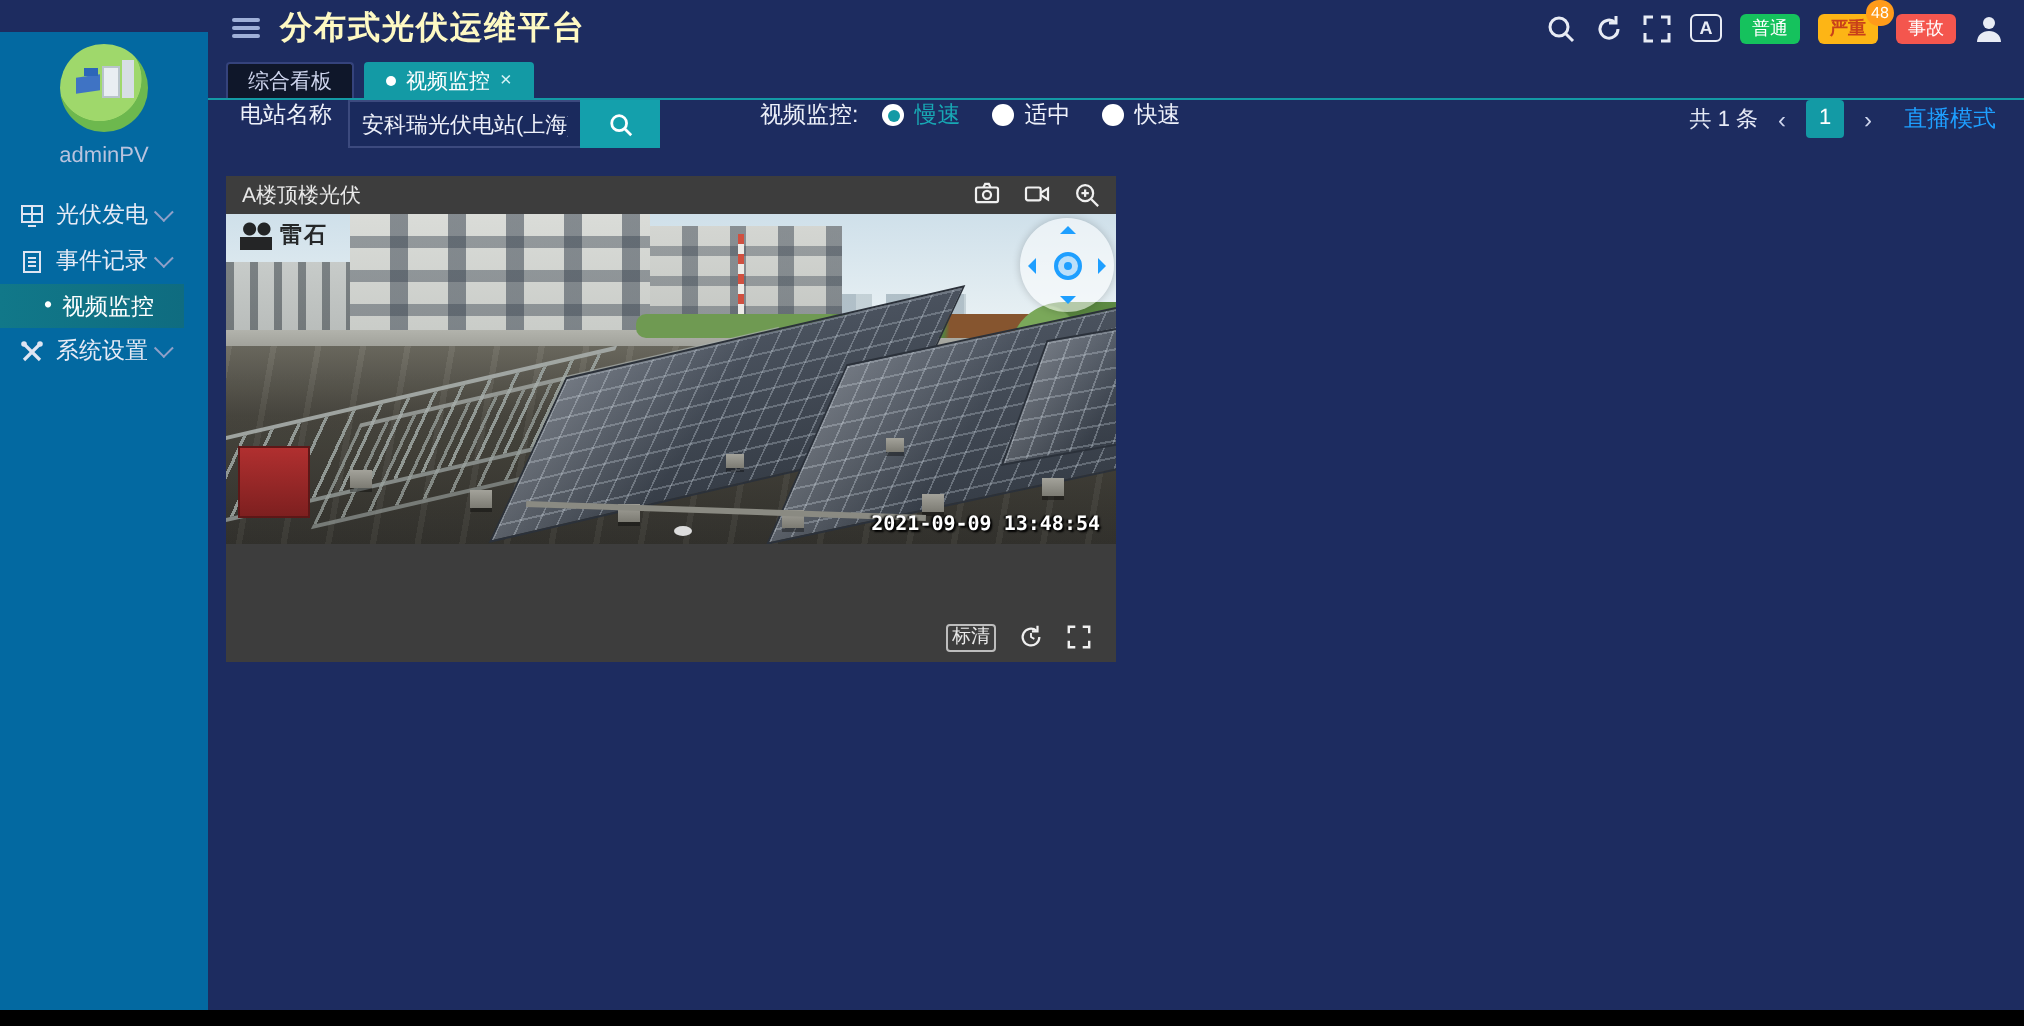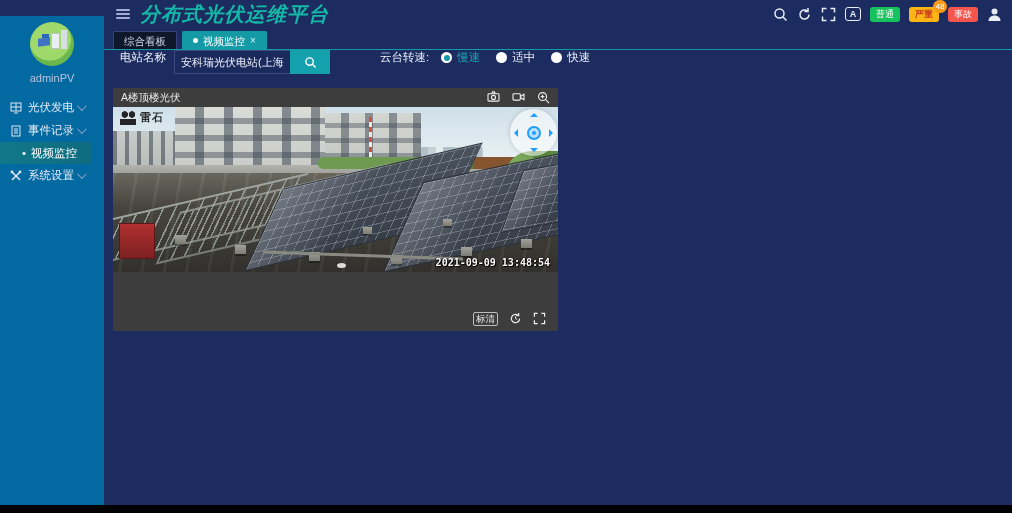--- a/index.html
+++ b/index.html
@@ -23,21 +23,21 @@
   .menu-item .chev { margin-left:auto; width:7px; height:7px; border-right:1.5px solid #8fa0c8; border-bottom:1.5px solid #8fa0c8; transform:rotate(45deg) translateY(-2px); }
   .menu-item .chev.up { transform:rotate(-135deg) translateY(-2px); }
   .submenu-item { height:22px; display:flex; align-items:center; padding-left:22px; font-size:11.5px; color:#fff;
                   background:linear-gradient(90deg,#117889,#0f6c80); cursor:pointer; }
   .submenu-item::before { content:"•"; margin-right:5px; color:#fff; }
 
   
   .header { position:absolute; left:104px; top:0; width:908px; height:28px; display:flex; align-items:center; }
   .hamburger { width:14px; margin:0 10px 0 12px; cursor:pointer; }
   .hamburger i { display:block; height:2px; background:#9fb0d8; margin:2px 0; border-radius:1px; }
-  .app-title { font-size:20px; font-weight:bold; color:#14b8a6; letter-spacing:1px;font-style:italic; }
+  .app-title { font-size:16px; font-weight:bold; color:#fef9c3; letter-spacing:1px; }
   .header-right { margin-left:auto; display:flex; align-items:center; gap:9px; padding-right:10px; }
   .hicon { width:15px; height:15px; color:#e8ecf5; cursor:pointer; display:inline-flex; }
   .lang-icon { width:16px; height:14px; border:1.5px solid #e8ecf5; border-radius:3px; color:#e8ecf5;
                font-size:9px; font-weight:bold; display:flex; align-items:center; justify-content:center; cursor:pointer; }
   .lang-icon::after { content:"A"; }
   .alarm { position:relative; min-width:30px; height:15px; border-radius:3px; font-size:9px; line-height:15px;
            text-align:center; padding:0 6px; cursor:pointer; color:#fff; }
   .alarm.green { background:#15c25d; }
   .alarm.yellow { background:#fdb515; color:#c8401a; font-weight:bold; }
   .alarm.red { background:#f4564e; }
@@ -273,34 +273,41 @@
     <span class="field-label">电站名称</span>
     <span class="station-box">
       <input class="station-input" type="text" value="安科瑞光伏电站(上海)" style="">
       <button class="search-btn">
         <svg viewBox="0 0 14 14" width="13" height="13">
             <circle cx="6" cy="6" r="4" fill="none" stroke="#fff" stroke-width="1.5"></circle>
             <line x1="9" y1="9" x2="12.5" y2="12.5" stroke="#fff" stroke-width="1.5"></line>
           </svg>
       </button>
     </span>
-    <span class="ptz-label">云台转速:</span>
+    <span class="ptz-label">视频监控:</span>
     <span class="radio-group">
       <span class="radio-opt selected">
           <span class="rb"></span>
           <span>慢速</span>
         </span>
       <span class="radio-opt">
           <span class="rb"></span>
           <span>适中</span>
         </span>
       <span class="radio-opt">
           <span class="rb"></span>
           <span>快速</span>
         </span>
+    </span>
+    <span class="pager">
+      <span class="total">共 1 条</span>
+      <span class="pg-arrow">‹</span>
+      <span class="pg-num">1</span>
+      <span class="pg-arrow">›</span>
+      <span class="live">直播模式</span>
     </span>
   </div>
 
   <div class="vcard">
     <div class="vhead">
       <span class="vtitle">A楼顶楼光伏</span>
       <span class="vhead-icons">
         <span class="vicon">
           <svg viewBox="0 0 14 12" width="13" height="11" fill="none" stroke="currentColor" stroke-width="1.2">
               <rect x="1" y="3" width="12" height="8" rx="1"></rect>

